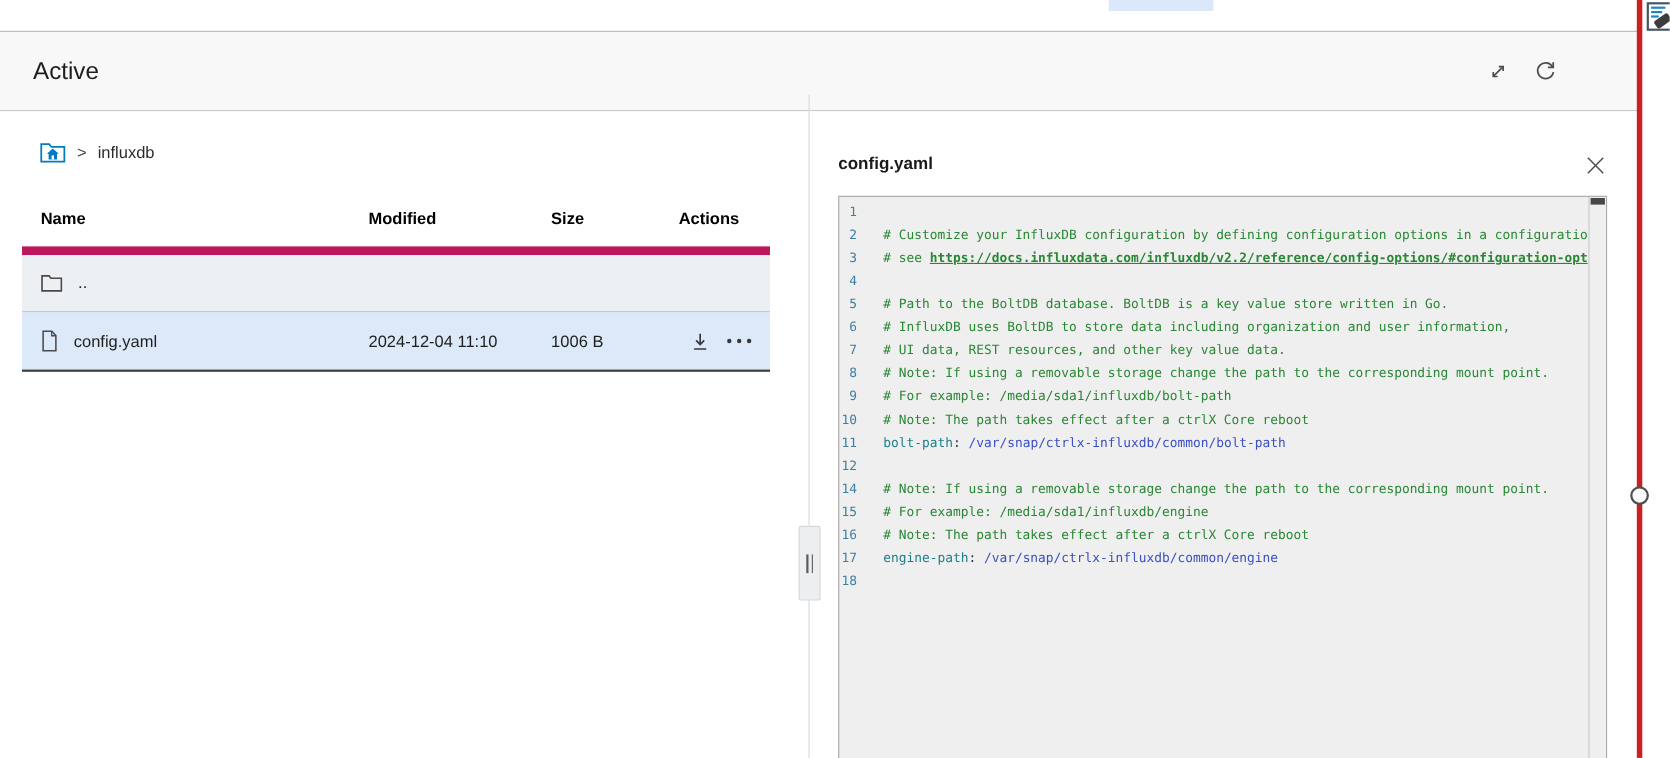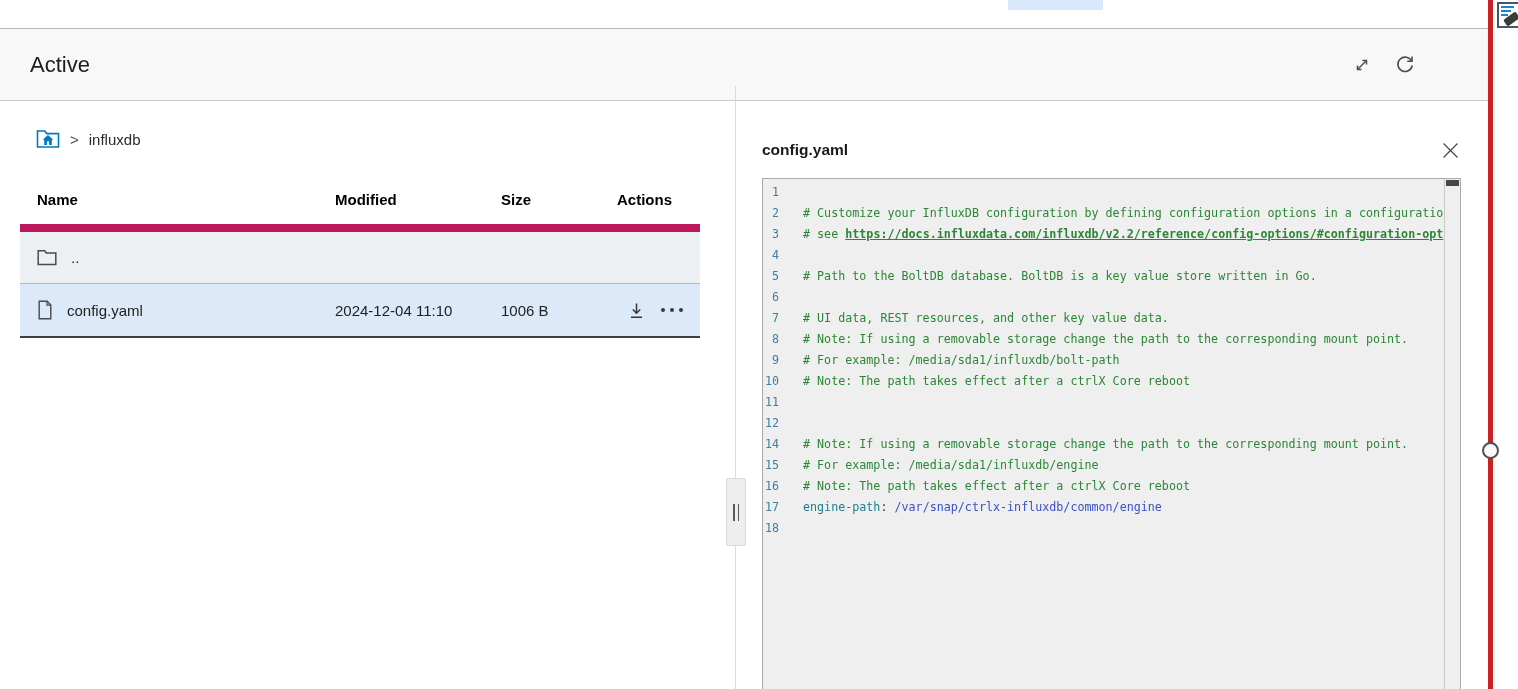--- a/index.html
+++ b/index.html
@@ -196,26 +196,26 @@
         </button>
       </div>
 
       <div class="editor">
         <div class="code" id="code">
             <div class="line"><span class="ln">1</span><span class="lc"></span></div>
             <div class="line"><span class="ln">2</span><span class="lc"><span class="seg-comment"># Customize your InfluxDB configuration by defining configuration options in a configuratio</span></span></div>
             <div class="line"><span class="ln">3</span><span class="lc"><span class="seg-comment"># see </span><span class="seg-link">https://docs.influxdata.com/influxdb/v2.2/reference/config-options/#configuration-opt</span></span></div>
             <div class="line"><span class="ln">4</span><span class="lc"></span></div>
             <div class="line"><span class="ln">5</span><span class="lc"><span class="seg-comment"># Path to the BoltDB database. BoltDB is a key value store written in Go.</span></span></div>
-            <div class="line"><span class="ln">6</span></div>
+            <div class="line"><span class="ln">6</span><span class="lc"><span class="seg-comment"># InfluxDB uses BoltDB to store data including organization and user information,</span></span></div>
             <div class="line"><span class="ln">7</span><span class="lc"><span class="seg-comment"># UI data, REST resources, and other key value data.</span></span></div>
             <div class="line"><span class="ln">8</span><span class="lc"><span class="seg-comment"># Note: If using a removable storage change the path to the corresponding mount point.</span></span></div>
             <div class="line"><span class="ln">9</span><span class="lc"><span class="seg-comment"># For example: /media/sda1/influxdb/bolt-path</span></span></div>
             <div class="line"><span class="ln">10</span><span class="lc"><span class="seg-comment"># Note: The path takes effect after a ctrlX Core reboot</span></span></div>
-            <div class="line"><span class="ln">11</span></div>
+            <div class="line"><span class="ln">11</span><span class="lc"><span class="seg-key">bolt-path</span><span class="seg-punct">: </span><span class="seg-value">/var/snap/ctrlx-influxdb/common/bolt-path</span></span></div>
             <div class="line"><span class="ln">12</span><span class="lc"></span></div>
             <div class="line"><span class="ln">14</span><span class="lc"><span class="seg-comment"># Note: If using a removable storage change the path to the corresponding mount point.</span></span></div>
             <div class="line"><span class="ln">15</span><span class="lc"><span class="seg-comment"># For example: /media/sda1/influxdb/engine</span></span></div>
             <div class="line"><span class="ln">16</span><span class="lc"><span class="seg-comment"># Note: The path takes effect after a ctrlX Core reboot</span></span></div>
             <div class="line"><span class="ln">17</span><span class="lc"><span class="seg-key">engine-path</span><span class="seg-punct">: </span><span class="seg-value">/var/snap/ctrlx-influxdb/common/engine</span></span></div>
             <div class="line"><span class="ln">18</span><span class="lc"></span></div>
           </div>
         <div class="vscroll">
           <div class="vthumb"></div>
         </div>

